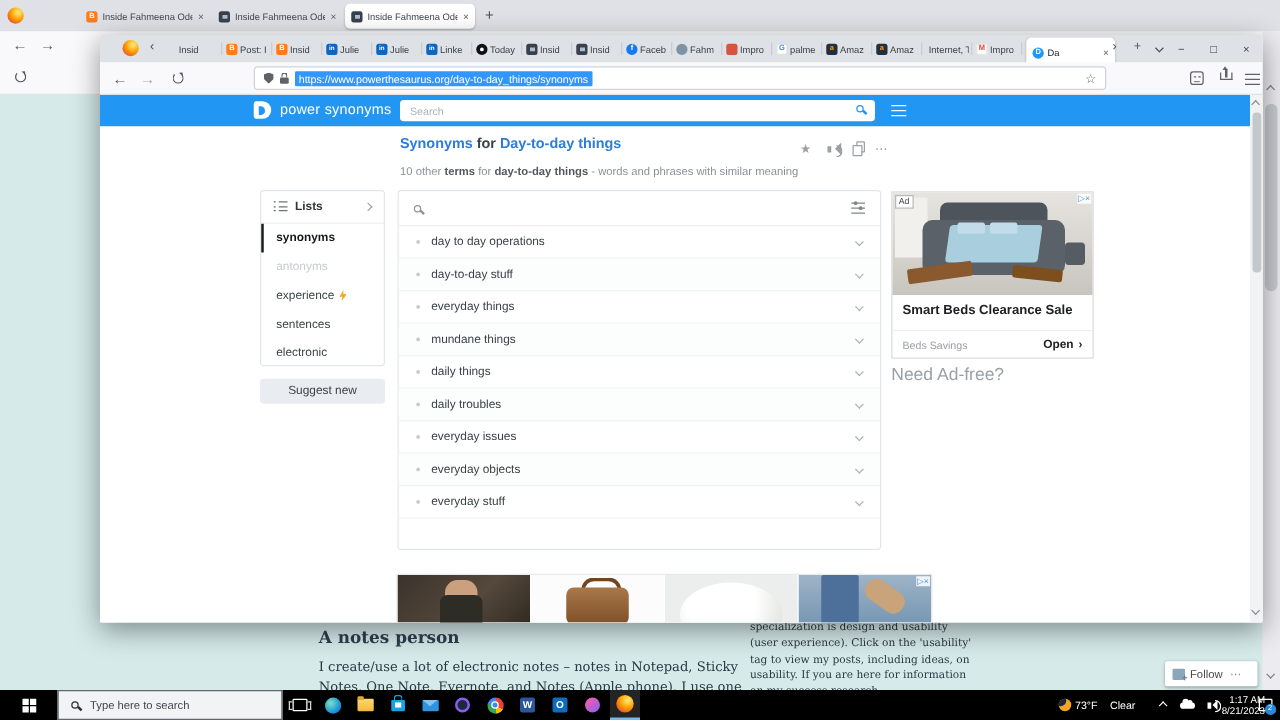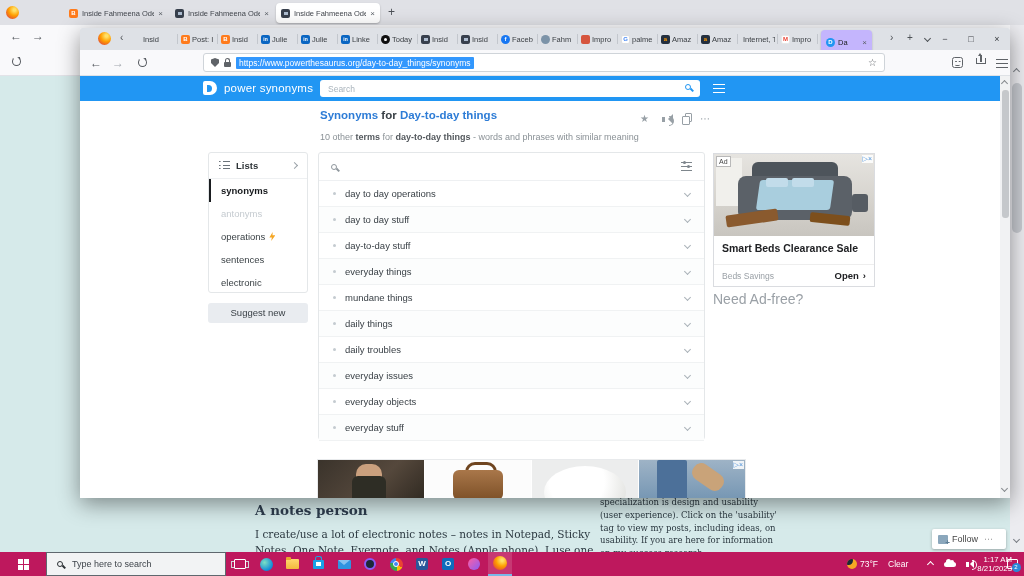--- a/index.html
+++ b/index.html
@@ -78,21 +78,21 @@
 
   
   .fgwin{position:absolute;left:80px;top:28px;width:930px;height:470px;background:#fff;
     box-shadow:0 6px 22px rgba(0,0,0,.42);border-radius:2px;}
   .f-tabbar{position:absolute;left:0;top:0;width:930px;height:22px;background:#dee1e6;border-radius:2px 2px 0 0}
   .f-tabbar .fflogo{left:18px;top:4px}
   .f-scrolltab-l{position:absolute;left:40px;top:4px;font-size:10px;color:#4d5156}
   .ftab{position:absolute;top:0;width:40px;height:22px;display:flex;align-items:center;gap:2px;padding:0 3px;overflow:hidden}
   .ftab::after{content:"";position:absolute;right:0;top:6px;height:10px;width:1px;background:#c3c7cd}
   .ftab .lbl{font-size:7.5px;color:#3c4045;white-space:nowrap;overflow:hidden}
-  .ftab-active{position:absolute;left:741px;top:2px;width:51px;height:18px;background:#c4b5fd;border-radius:4px;
+  .ftab-active{position:absolute;left:741px;top:2px;width:71px;height:18px;background:#ffffff;border-radius:4px;
     box-shadow:0 1px 2px rgba(0,0,0,.25);display:flex;align-items:center;gap:3px;padding:12px 5px}
   .ftab-active .lbl{font-size:7.5px;color:#202124;flex:1;white-space:nowrap;overflow:hidden}
   .ftab-active .x{font-size:8px;color:#5c6168}
   .fav{width:9px;height:9px;border-radius:2px;flex:none;display:flex;align-items:center;justify-content:center;
     font-size:6px;font-weight:bold;color:#fff;line-height:1}
   .fav[data-fav="blogger"]{background:#ff7b1c}.fav[data-fav="blogger"]::after{content:"B"}
   .fav[data-fav="linkedin"]{background:#0a66c2}.fav[data-fav="linkedin"]::after{content:"in";font-size:5px}
   .fav[data-fav="facebook"]{background:#1877f2;border-radius:50%}.fav[data-fav="facebook"]::after{content:"f"}
   .fav[data-fav="google"]{background:#fff;border:0.5px solid #e0e0e0;color:#4285f4}.fav[data-fav="google"]::after{content:"G"}
   .fav[data-fav="amazon"]{background:#232f3e;color:#ff9900}.fav[data-fav="amazon"]::after{content:"a"}
@@ -183,21 +183,21 @@
   .bn4::after{content:"";position:absolute;left:18px;top:0;width:30px;height:44px;background:#4c7099;border-radius:2px}
   .bn4::before{content:"";position:absolute;left:52px;top:8px;width:34px;height:18px;background:#c9a379;border-radius:8px;transform:rotate(35deg);z-index:1}
   .bn-choice{position:absolute;right:1px;top:1px;font-size:7px;color:#4a90d9;background:rgba(255,255,255,.85);padding:0 1px;z-index:2}
 
   .c-scroll{position:absolute;left:920px;top:0;width:10px;height:422px;background:#f1f2f3}
   .c-scroll .thumb{position:absolute;left:1.5px;top:14px;width:7px;height:128px;background:#c5c8cb;border-radius:3px}
   .c-scroll .a-up{position:absolute;left:2px;top:5px;color:#85898d}
   .c-scroll .a-dn{position:absolute;left:2px;top:410px;color:#85898d}
 
   
-  .taskbar{position:absolute;left:0;top:552px;width:1024px;height:24px;background:#be185d}
+  .taskbar{position:absolute;left:0;top:552px;width:1024px;height:24px;background:#000000}
   .tb-start{position:absolute;left:0;top:0;width:46px;height:24px;display:flex;align-items:center;justify-content:center}
   .i-win{width:11px;height:11px;background:
     linear-gradient(#fff,#fff) 0 0/5px 5px,
     linear-gradient(#fff,#fff) 6px 0/5px 5px,
     linear-gradient(#fff,#fff) 0 6px/5px 5px,
     linear-gradient(#fff,#fff) 6px 6px/5px 5px;background-repeat:no-repeat}
   .tb-search{position:absolute;left:46px;top:0;width:180px;height:24px;background:#f2f3f4;border:1px solid #5f676e;display:flex;align-items:center;gap:7px;padding:0 10px}
   .tb-search .mg{color:#2b2f33}
   .tb-search input{border:none;outline:none;background:transparent;font-size:9px;color:#24292e;width:130px;font-family:"Liberation Sans",sans-serif}
   .tb-search input::placeholder{color:#3f454b}
@@ -420,45 +420,40 @@
           <span class="ttl">Lists</span>
           <span class="chev right" style="color:#9aa2a8"></span>
         </div>
         <div class="side-item active">
             <span>synonyms</span>
           </div>
         <div class="side-item disabled">
             <span>antonyms</span>
           </div>
         <div class="side-item">
-            <span>operations</span>
+            <span>experience</span>
             <span class="bolt"></span>
           </div>
         <div class="side-item">
             <span>sentences</span>
           </div>
         <div class="side-item">
             <span>electronic</span>
           </div>
       </aside>
       <div class="suggest">Suggest new</div>
 
       <div class="main-card">
         <div class="m-search">
           <span class="mag"></span>
           <span class="filticon filt"></span>
         </div>
         <div class="trow">
             <span class="dot"></span>
             <span>day to day operations</span>
-            <span class="chev cv"></span>
-          </div>
-        <div class="trow">
-            <span class="dot"></span>
-            <span>day to day stuff</span>
             <span class="chev cv"></span>
           </div>
         <div class="trow">
             <span class="dot"></span>
             <span>day-to-day stuff</span>
             <span class="chev cv"></span>
           </div>
         <div class="trow">
             <span class="dot"></span>
             <span>everyday things</span>

